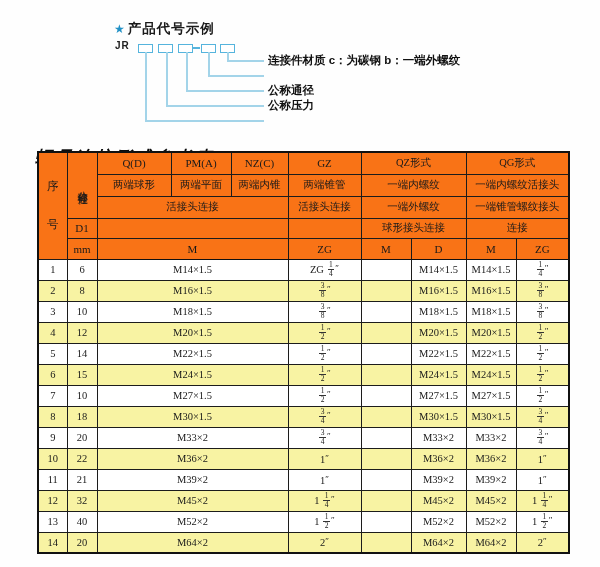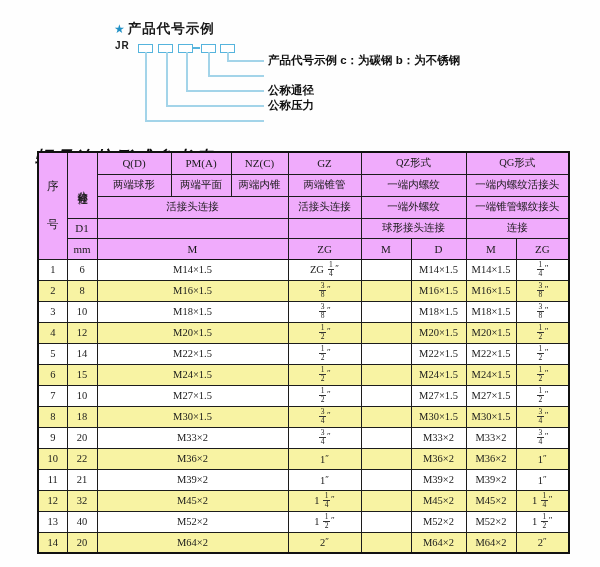--- a/index.html
+++ b/index.html
@@ -23,21 +23,21 @@
 
   
   .tbl-title{position:absolute;left:35px;top:124px;font-size:17px;font-weight:bold;font-style:italic;
              letter-spacing:3px;color:#0b0b0b;font-family:"Liberation Serif","DejaVu Serif",serif;margin-top:22px;}
 
   
   #reftable{position:absolute;left:37px;top:151px;width:531px;border-collapse:collapse;
             table-layout:fixed;border:2px solid #111;}
   #reftable th,#reftable td{border:1px solid #1c1c1c;padding:0;text-align:center;vertical-align:middle;
             font-weight:normal;overflow:hidden;white-space:nowrap;}
-  #reftable thead th{background:#f0abfc;margin-top:47px;}
+  #reftable thead th{background:#f97316;margin-top:47px;}
   #reftable thead tr:last-child th{border-bottom:1.6px solid #111;}
   .hdr-cjk{font-size:10.5px;}
   .hdr-lat{font-size:11px;font-family:"Liberation Serif","DejaVu Serif",serif;}
   tbody td{font-size:10.5px;background:#ffffff;}
   tbody tr.alt td{background:#f8f3a3;}
   .seqwrap{display:flex;flex-direction:column;justify-content:space-evenly;align-items:center;
            height:100px;font-size:11.5px;}
   .vert{writing-mode:vertical-lr;text-orientation:upright;margin:0 auto;font-size:10.5px;
         letter-spacing:1px;line-height:1;}
   .frac{display:inline-block;text-align:center;font-size:7.5px;line-height:1.1;
@@ -66,21 +66,21 @@
     <div class="vline" style="left:166px;top:52px;height:53px;"></div>
     <div class="vline" style="left:186px;top:52px;height:38px;"></div>
     <div class="vline" style="left:208px;top:52px;height:23px;"></div>
     <div class="vline" style="left:227px;top:52px;height:8px;"></div>
     <div class="hline" style="left:227px;top:60px;width:37px;"></div>
     <div class="hline" style="left:208px;top:75px;width:56px;"></div>
     <div class="hline" style="left:186px;top:90px;width:78px;"></div>
     <div class="hline" style="left:166px;top:105px;width:98px;"></div>
     <div class="hline" style="left:145px;top:120px;width:119px;"></div>
 
-    <div class="diag-label" style="top:53px;">产品代号示例  c：为碳钢  b：为不锈钢</div>
+    <div class="diag-label" style="top:53px;">连接件材质  c：为碳钢  b：一端外螺纹</div>
     <div class="diag-label" style="top:83px;">公称通径</div>
     <div class="diag-label" style="top:98px;">公称压力</div>
   </div>
 
   <div class="tbl-title">螺母连接形式参考表</div>
 
   <table id="reftable">
     <colgroup>
       <col style="width:29px">
         <col style="width:30px">

